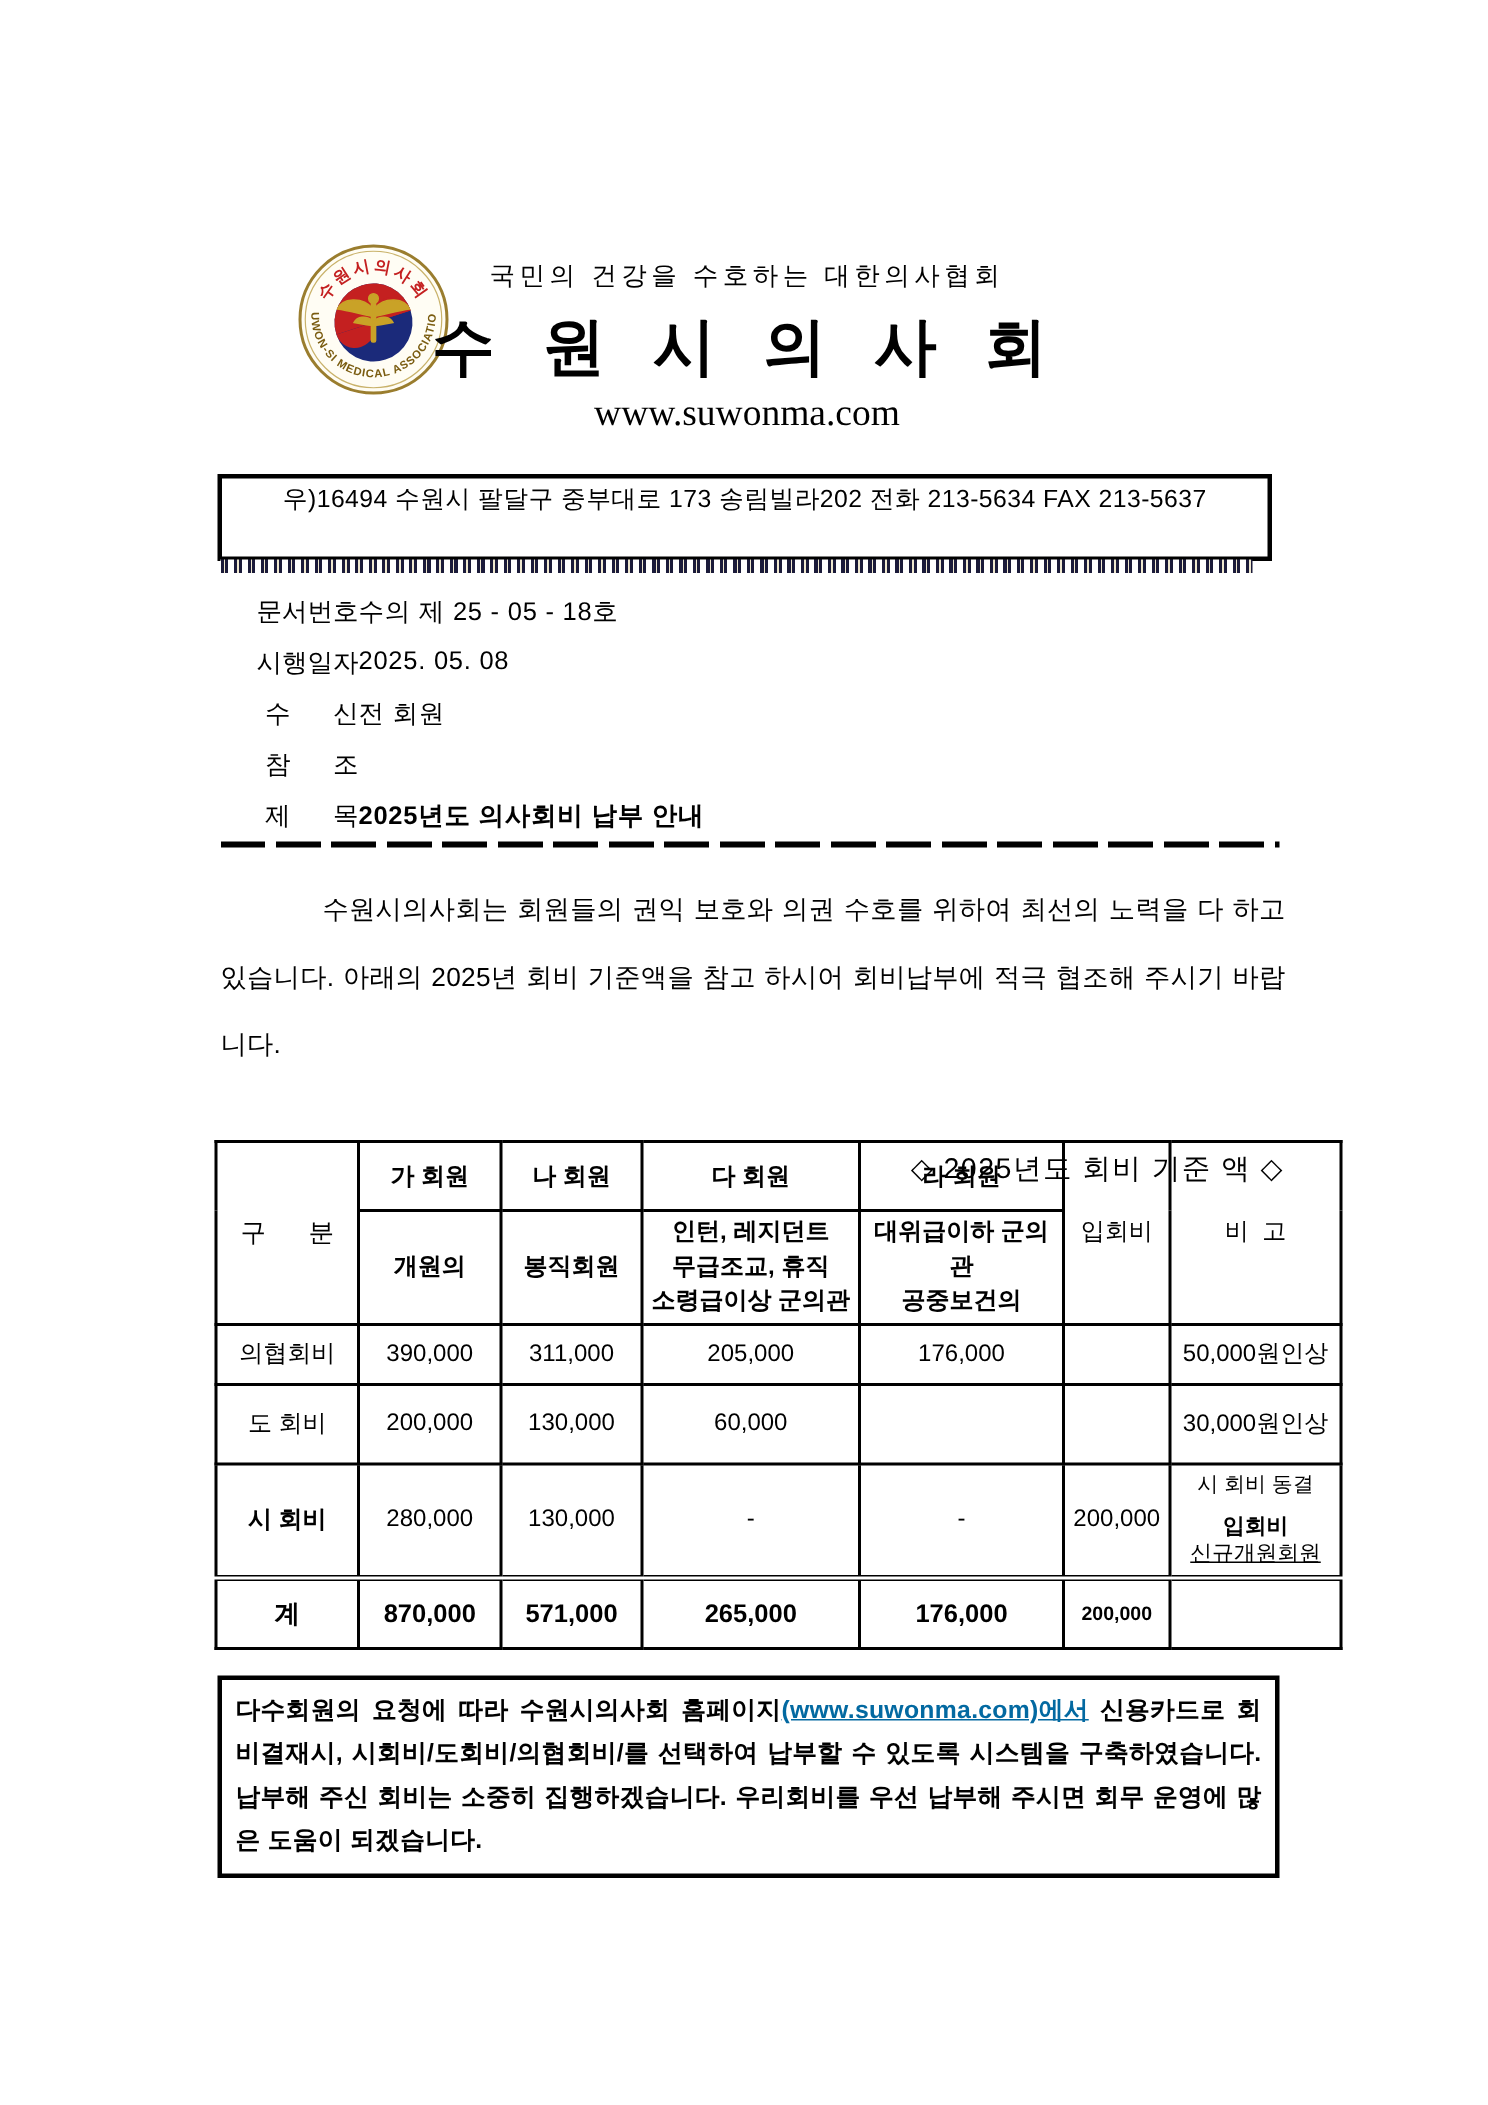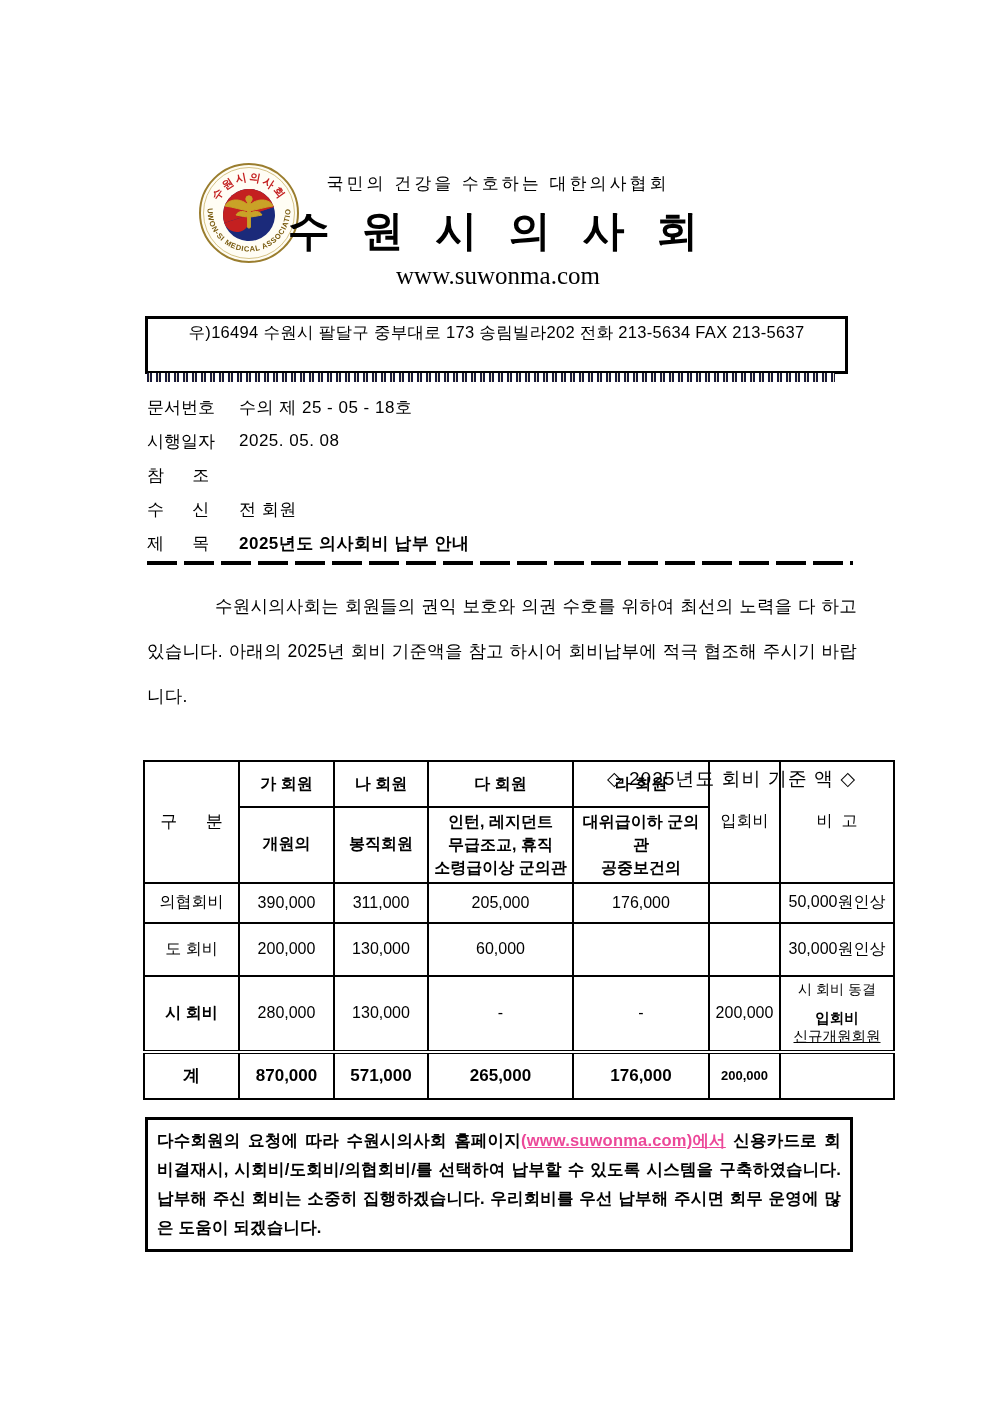--- a/index.html
+++ b/index.html
@@ -27,21 +27,21 @@
   .contact-email { margin-left:95px; }
   .contact-manager { margin-left:auto; margin-right:85px; letter-spacing:2px; }
   a.email-link { color:#0000ee; text-decoration:underline; font-weight:bold; }
 
   
   .bars { left:147px; top:373px; width:688px; height:9px;
     background:repeating-linear-gradient(90deg,#1b1b3a 0 2px,#efe8cf 2px 3px,#1b1b3a 3px 5px,#ffffff 5px 9px); }
 
   
   .doc-info { left:147px; top:390px; width:710px; font-size:17px; }
-  .doc-row { display:flex; height:34px; align-items:center; }
+  .doc-row { display:flex; height:34px; align-items:center;text-align:right; }
   .doc-label { width:92px; flex:0 0 92px; }
   .doc-value { letter-spacing:0.5px; }
   .doc-value.bold { font-weight:bold; }
 
   .dash-line { left:147px; top:561px; width:706px; height:4px;
     background:repeating-linear-gradient(90deg,#000 0 30px,#fff 30px 37px); }
 
   
   .body-par { left:147px; top:584px; width:710px; font-size:17.5px; line-height:45px; text-align:justify; text-indent:68px; letter-spacing:0.2px; }
 
@@ -55,21 +55,21 @@
   td.small-num { font-size:12.5px; }
   tr.total-row td { border-top:4px double #000; font-weight:bold; font-size:17px; }
   .row-label-bold { font-weight:bold; font-size:17px; }
   .note-freeze { font-size:14px; display:block; margin-bottom:10px; }
   .note-entry { font-weight:bold; font-size:14.5px; display:block; line-height:1.25; }
   .note-entry-u { font-weight:normal; font-size:14.5px; display:block; text-decoration:underline; line-height:1.25; }
 
   
   .notice-box { left:145px; top:1117px; width:708px; border:3px solid #000; padding:6px 9px 7px 9px;
     font-size:16.5px; font-weight:bold; line-height:29px; text-align:justify; letter-spacing:0.2px; }
-  .home-link { color:#ec4899; text-decoration:underline; }
+  .home-link { color:#0369a1; text-decoration:underline; }
 </style>
 </head>
 <body>
 
 <div class="page">
 
   <div class="abs logo">
     <svg width="102" height="102" viewBox="0 0 102 102">
       <circle cx="51" cy="51" r="49" fill="#fffdf4" stroke="#9a7d2e" stroke-width="2"></circle>
       <circle cx="51" cy="51" r="45.5" fill="none" stroke="#c9b26a" stroke-width="0.8"></circle>
@@ -114,26 +114,26 @@
   <div class="abs doc-info">
     <div class="doc-row">
       <span class="doc-label ws-pre">문서번호</span>
       <span class="doc-value ws-pre">수의 제 25 - 05 - 18호</span>
     </div>
     <div class="doc-row">
       <span class="doc-label ws-pre">시행일자</span>
       <span class="doc-value ws-pre">2025. 05. 08</span>
     </div>
     <div class="doc-row">
+      <span class="doc-label ws-pre">수      신</span>
+      <span class="doc-value">전 회원</span>
+    </div>
+    <div class="doc-row">
       <span class="doc-label ws-pre">참      조</span>
       <span class="doc-value"></span>
-    </div>
-    <div class="doc-row">
-      <span class="doc-label ws-pre">수      신</span>
-      <span class="doc-value">전 회원</span>
     </div>
     <div class="doc-row">
       <span class="doc-label ws-pre">제      목</span>
       <span class="doc-value bold">2025년도 의사회비 납부 안내</span>
     </div>
   </div>
 
   <div class="abs dash-line"></div>
 
   <div class="abs body-par">수원시의사회는  회원들의  권익  보호와  의권  수호를  위하여  최선의  노력을 다 하고 있습니다.  아래의  2025년  회비  기준액을  참고 하시어   회비납부에  적극  협조해 주시기  바랍니다.</div>

